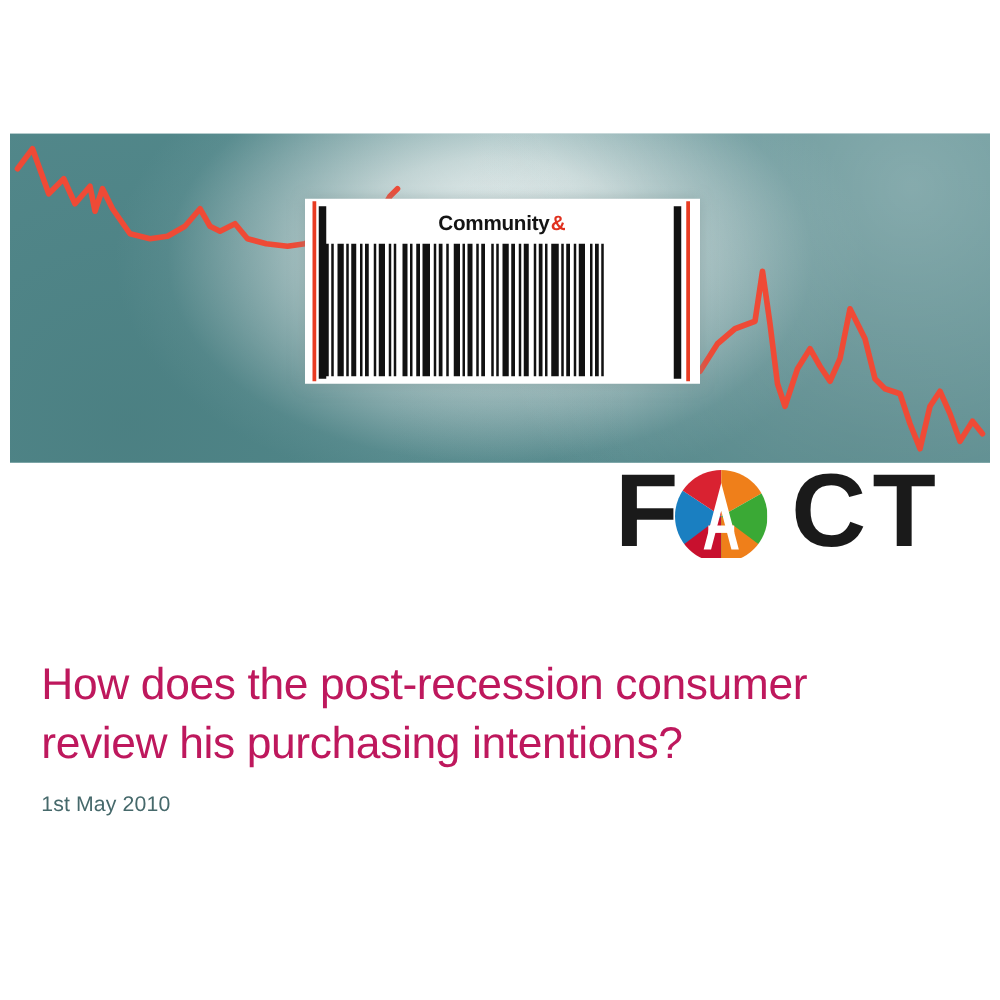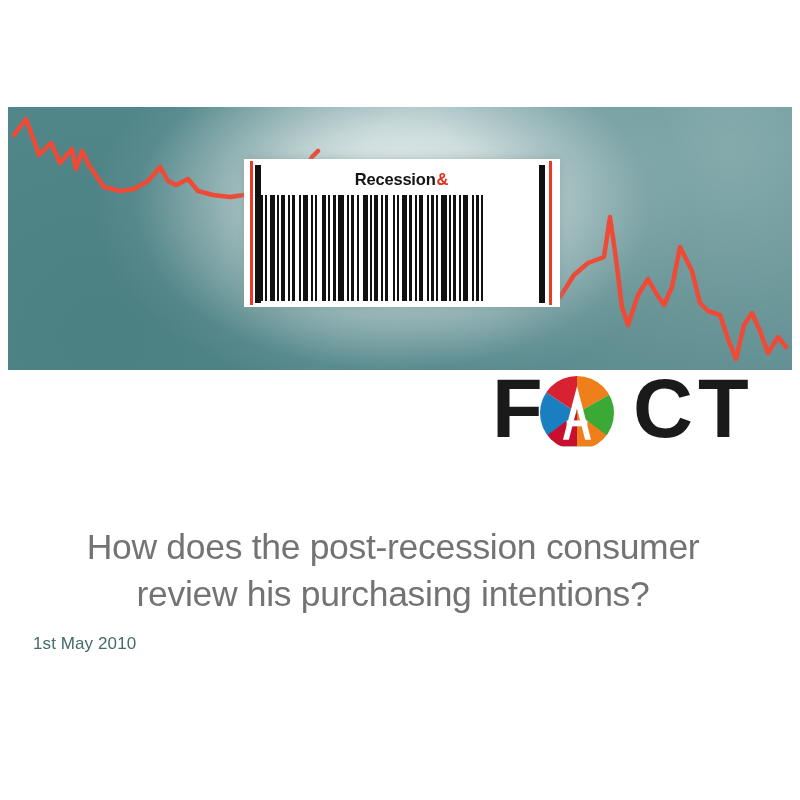--- a/index.html
+++ b/index.html
@@ -153,24 +153,23 @@
     position: absolute;
     left: 33px;
     top: 524px;
     width: 720px;
   }
   #page-title {
     font-family: "Liberation Sans", sans-serif;
     font-size: 35.5px;
     line-height: 47px;
     font-weight: normal;
-    color: #737373;
+    color: #be185d;
     margin: 0;
     letter-spacing: -0.3px;
-    text-align: center;
   }
   #page-date {
     margin-top: 16px;
     font-family: "Liberation Sans", sans-serif;
     font-size: 17px;
     color: #46696b;
     letter-spacing: 0.1px;
   }
 </style>
 </head>
@@ -184,21 +183,21 @@
     <polyline fill="none" stroke="#ef4a36" stroke-width="4.5" stroke-linejoin="round" stroke-linecap="round" points="552,190 566,168 580,156 596,150 602,110 608,152 614,200 620,218 630,188 640,172 648,186 656,198 664,180 672,140 684,164 692,196 700,204 712,208 720,232 728,252 736,218 744,206 752,224 760,246 770,230 778,240"></polyline>
   </svg>
 
   <div id="barcode-block">
     <div class="guard-red left"></div>
     <div class="guard-black left"></div>
     <div class="guard-black right"></div>
     <div class="guard-red right"></div>
 
     <div id="barcode-title">
-      <span>Recession </span>
+      <span>Community </span>
         <span class="amp">&amp;</span>
     </div>
 
     <div id="barcode-bars">
         <i style="width: 3px;"></i>
         <i class="w" style="width: 2px;"></i>
         <i style="width: 2px;"></i>
         <i class="w" style="width: 3px;"></i>
         <i style="width: 5px;"></i>
         <i class="w" style="width: 2px;"></i>

